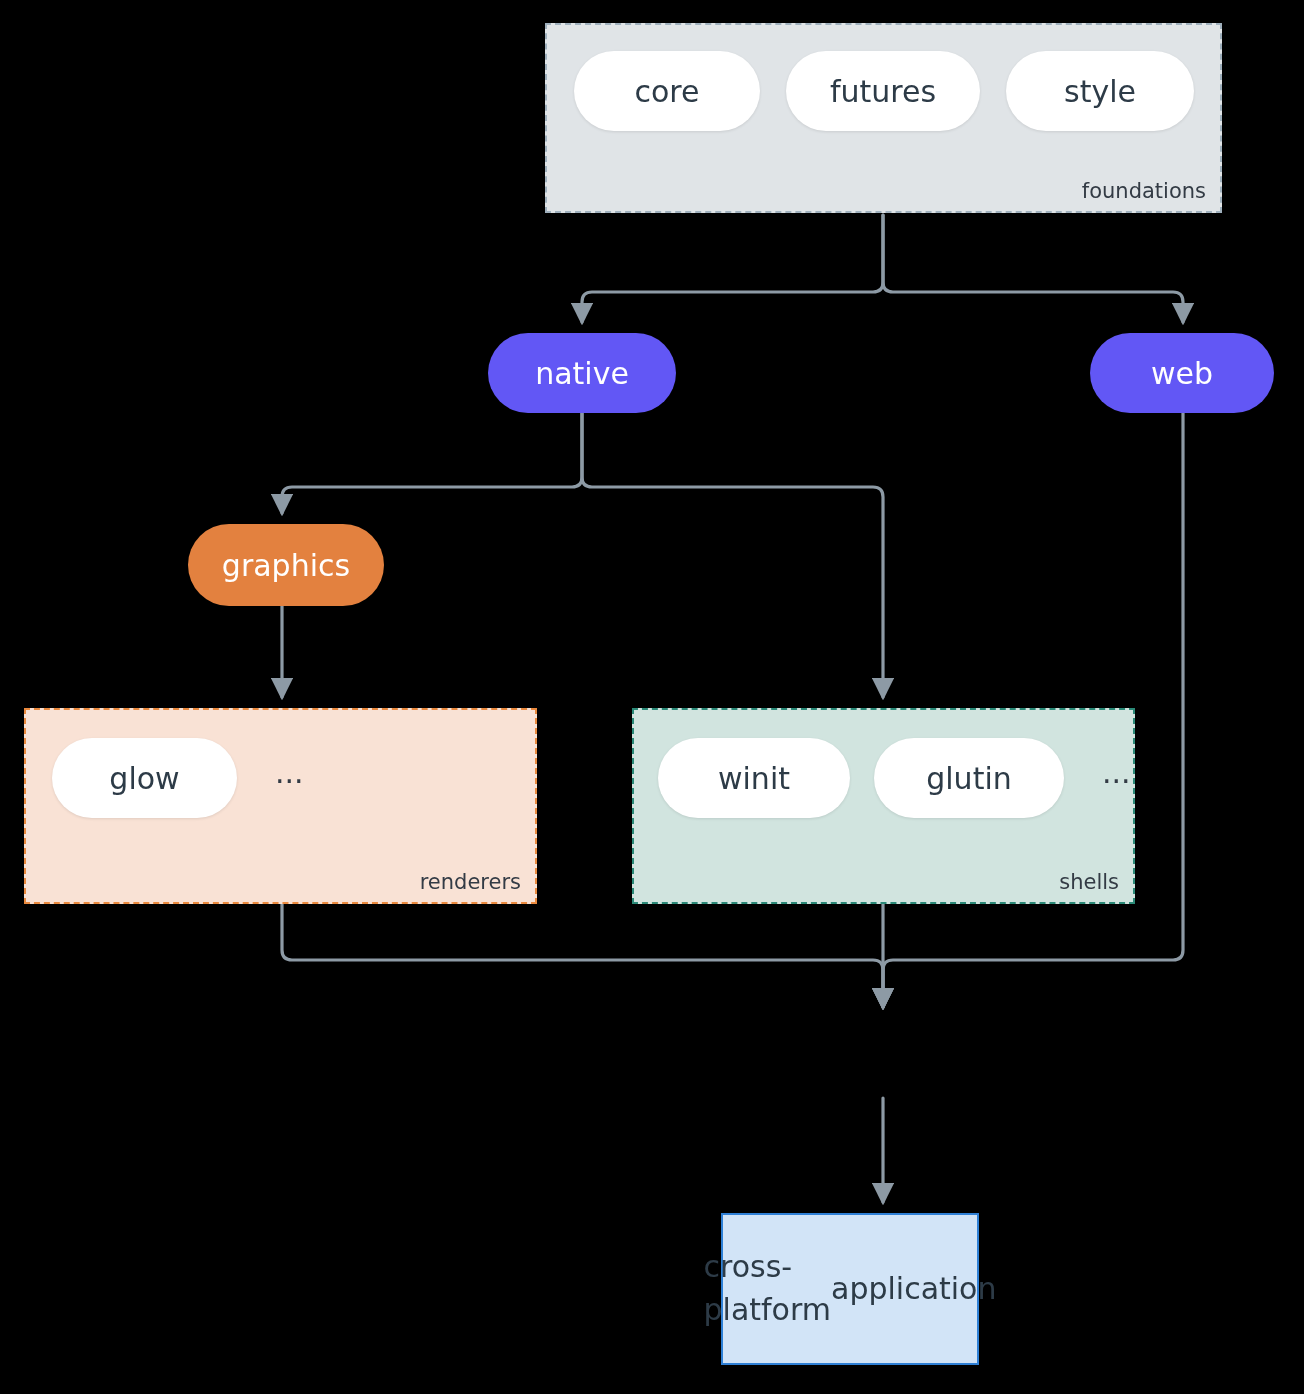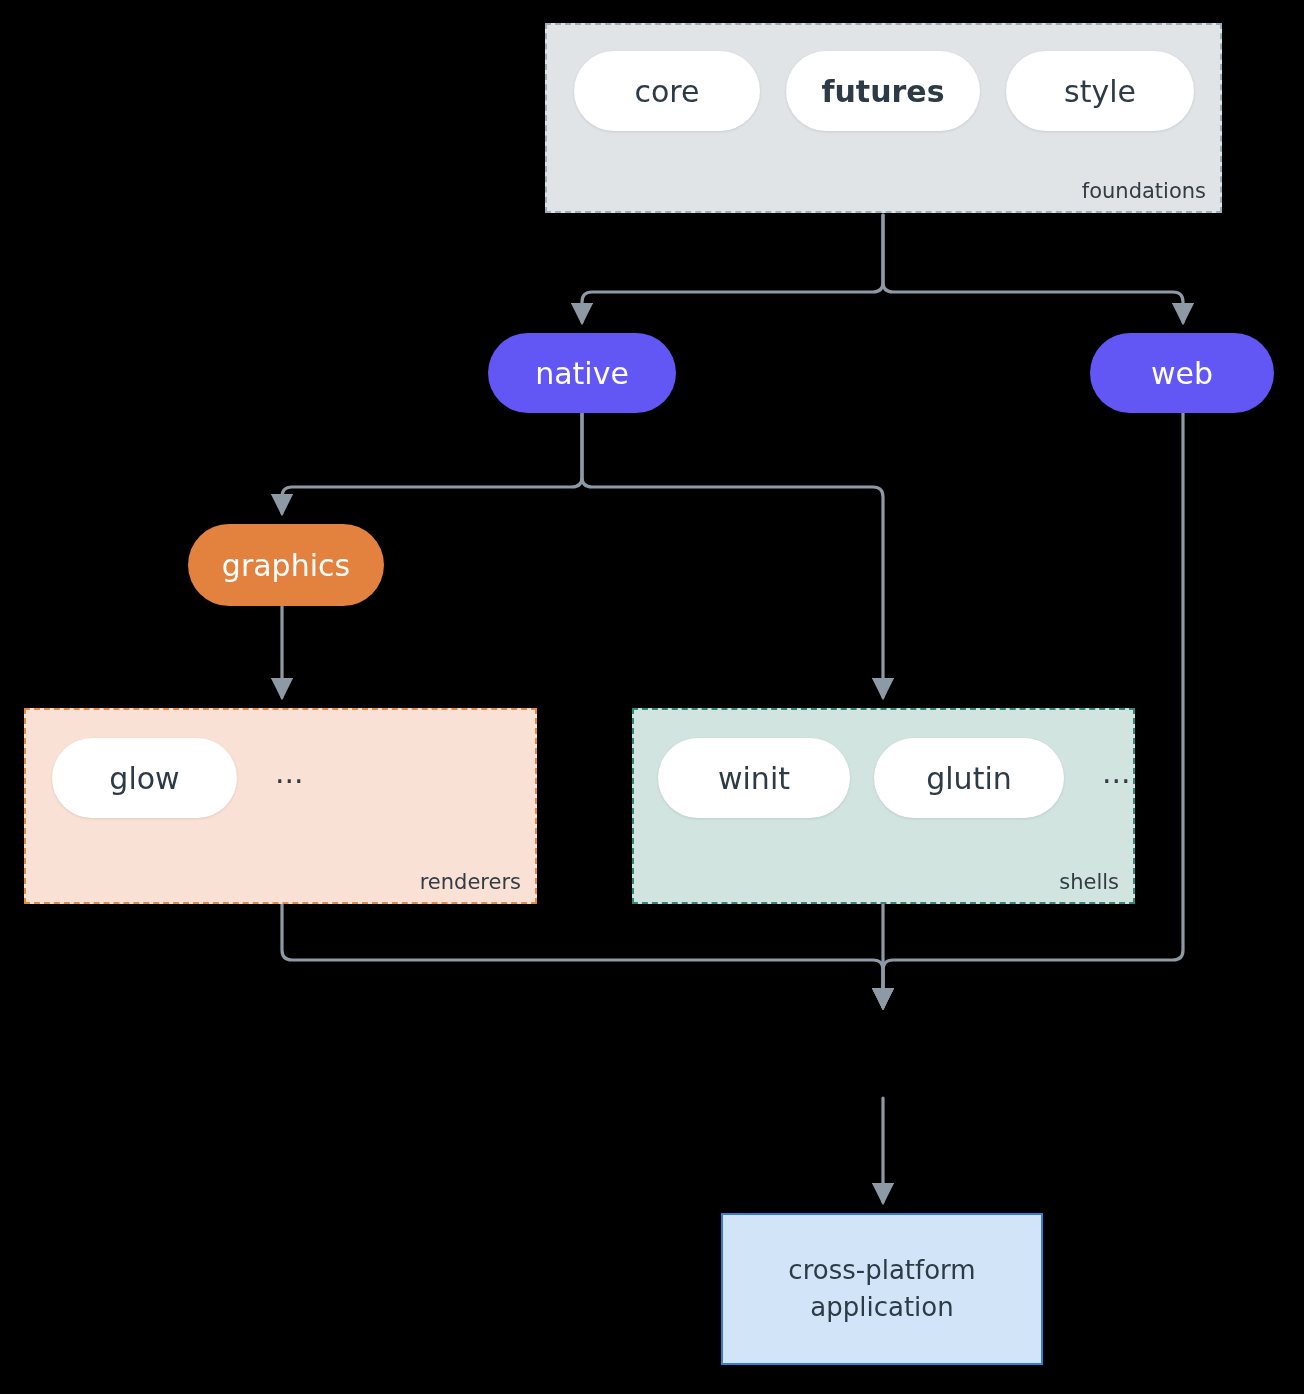--- a/index.html
+++ b/index.html
@@ -93,21 +93,21 @@
     display: flex;
     align-items: center;
     justify-content: center;
     font-size: 30px;
     color: #2d3b47;
     box-shadow: 0 1px 3px rgba(0,0,0,0.10);
     box-sizing: border-box;
     height: 80px;
   }
   .pill-core    { width: 186px; }
-  .pill-futures { width: 194px; font-weight: bold; }
+  .pill-futures { width: 194px; }
   .pill-style   { width: 188px; }
   .pill-wgpu    { width: 192px; }
   .pill-glow    { width: 185px; }
   .pill-winit   { width: 192px; }
   .pill-glutin  { width: 190px; }
 
   .ellipsis {
     font-size: 30px;
     color: #333b45;
     margin-left: 14px;
@@ -145,29 +145,29 @@
   #node-iced {
     left: 786px; top: 1018px;
     width: 192px; height: 80px;
     background: #2f80d6;
   }
 
   
   #node-application {
     position: absolute;
     left: 721px; top: 1213px;
-    width: 322px; height: 152px;
+    width: 258px; height: 152px;
     background: #d2e4f7;
     border: 2px solid #2f80d6;
     box-sizing: border-box;
     display: flex;
-    flex-direction: column;
+    flex-direction: row;
     align-items: center;
     justify-content: center;
-    font-size: 26px;
+    font-size: 30px;
     color: #2d3b47;
     line-height: 1.42;
   }
 </style>
 </head>
 <body>
 
 <div id="stage">
 
   <svg id="edges" viewBox="0 0 1304 1394" width="1304" height="1394">

